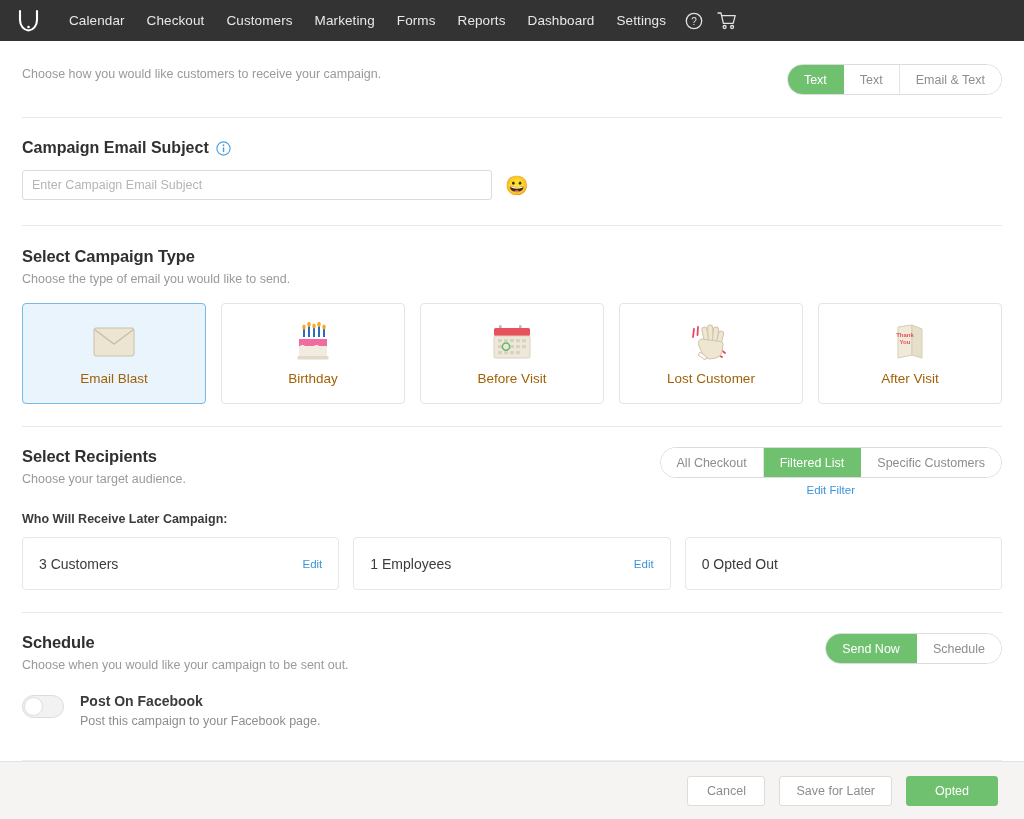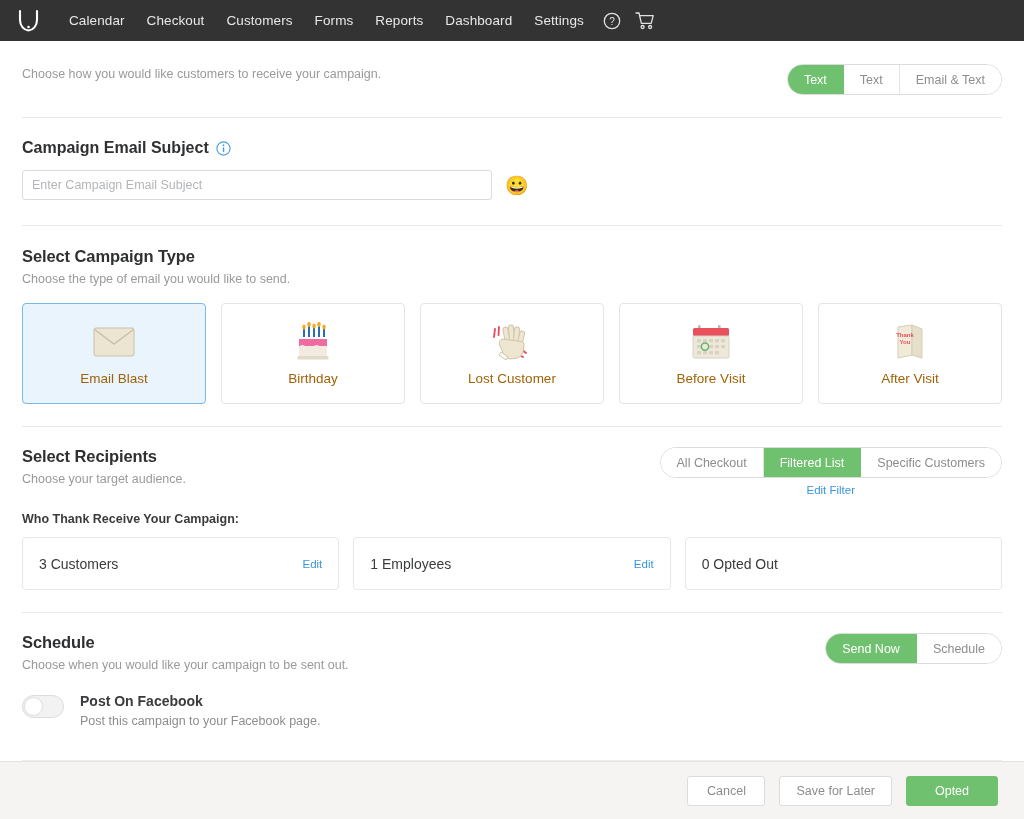--- a/index.html
+++ b/index.html
@@ -242,20 +242,21 @@
   <div class="navbar">
     <div class="logo">
       <svg width="24" height="26" viewBox="0 0 24 26">
         <path d="M3 3 L3 12 C3 18 7 22 11.5 22.5 C16 22 20 18 20 12 L20 3" fill="none" stroke="#ffffff" stroke-width="2.1" stroke-linecap="round"></path>
         <circle cx="11.5" cy="19" r="1.3" fill="#ffffff"></circle>
       </svg>
     </div>
     <div class="nav-link">Calendar</div>
     <div class="nav-link">Checkout</div>
     <div class="nav-link">Customers</div>
+    <div class="nav-link">Marketing</div>
     <div class="nav-link">Forms</div>
     <div class="nav-link">Reports</div>
     <div class="nav-link">Dashboard</div>
     <div class="nav-link">Settings</div>
     <div class="nav-icon">
       <svg width="18" height="18" viewBox="0 0 18 18">
         <circle cx="9" cy="9" r="7.7" fill="none" stroke="#e2e2e2" stroke-width="1.3"></circle>
         <text x="9" y="12.9" text-anchor="middle" font-family="Liberation Sans, sans-serif" font-size="10" fill="#e2e2e2">?</text>
       </svg>
     </div>
@@ -334,42 +335,20 @@
                 <ellipse cx="27" cy="2.5" rx="1.7" ry="2.6"></ellipse>
                 <ellipse cx="32" cy="5" rx="1.7" ry="2.6"></ellipse>
               </g>
               <path d="M7 17 h28 v8 q-3.5 4 -7 0 q-3.5 -4 -7 0 q-3.5 4 -7 0 q-3.5 -4 -7 0 z" fill="#ef6ba0"></path>
               <rect x="7" y="17" width="28" height="6" fill="#ef6ba0"></rect>
               <path d="M7 24 h28 v12 h-28 z" fill="#f2ece0"></path>
               <rect x="5.5" y="34" width="31" height="3.5" rx="1" fill="#e2dac9"></rect>
             </svg>
           </span>
           <span class="card-label">Birthday</span>
-        </div>
-
-        <div class="card">
-          <span class="card-icon">
-            <svg width="44" height="40" viewBox="0 0 44 40">
-              <g stroke="#e8475c" stroke-width="1.8" stroke-linecap="round">
-                <line x1="5" y1="7" x2="4" y2="15"></line>
-                <line x1="9" y1="5" x2="8.5" y2="13"></line>
-                <line x1="31" y1="27" x2="36" y2="31"></line>
-                <line x1="28" y1="32" x2="33" y2="35"></line>
-              </g>
-              <g fill="#eee6d0" stroke="#cfc5a9" stroke-width="1">
-                <rect x="14" y="5" width="5" height="17" rx="2.5" transform="rotate(-12 16.5 13)"></rect>
-                <rect x="19" y="3" width="5" height="19" rx="2.5" transform="rotate(-4 21.5 12)"></rect>
-                <rect x="24" y="5" width="5" height="18" rx="2.5" transform="rotate(5 26.5 13)"></rect>
-                <rect x="28.5" y="9" width="5" height="15" rx="2.5" transform="rotate(14 31 16)"></rect>
-              </g>
-              <path d="M12 17 q-4 2 -2 7 l4 9 q2 4 7 4 l6 -1 q5 -1 6 -6 l1 -7 q.5 -3 -2.5 -3.5 l-19.5 -2.5 z" fill="#eee6d0" stroke="#cfc5a9" stroke-width="1"></path>
-              <path d="M11 30 l7 5 l-2 3 l-7 -5 z" fill="#fbfaf6" stroke="#cfc5a9" stroke-width="1"></path>
-            </svg>
-          </span>
-          <span class="card-label">Lost Customer</span>
         </div>
 
         <div class="card">
           <span class="card-icon">
             <svg width="42" height="38" viewBox="0 0 42 38">
               <rect x="8" y="2" width="2.6" height="7" rx="1.3" fill="#b9b9b9"></rect>
               <rect x="28" y="2" width="2.6" height="7" rx="1.3" fill="#b9b9b9"></rect>
               <rect x="3" y="5" width="36" height="8" rx="1.5" fill="#e8505b"></rect>
               <rect x="3" y="13" width="36" height="22" rx="1.5" fill="#eee8db" stroke="#d9d2c0" stroke-width="1"></rect>
               <g fill="#d9d2c0">
@@ -388,20 +367,42 @@
                 <rect x="25" y="28" width="4" height="3.3" rx=".6"></rect>
               </g>
               <circle cx="15" cy="23.6" r="3.6" fill="none" stroke="#5fb96a" stroke-width="1.5"></circle>
             </svg>
           </span>
           <span class="card-label">Before Visit</span>
         </div>
 
         <div class="card">
           <span class="card-icon">
+            <svg width="44" height="40" viewBox="0 0 44 40">
+              <g stroke="#e8475c" stroke-width="1.8" stroke-linecap="round">
+                <line x1="5" y1="7" x2="4" y2="15"></line>
+                <line x1="9" y1="5" x2="8.5" y2="13"></line>
+                <line x1="31" y1="27" x2="36" y2="31"></line>
+                <line x1="28" y1="32" x2="33" y2="35"></line>
+              </g>
+              <g fill="#eee6d0" stroke="#cfc5a9" stroke-width="1">
+                <rect x="14" y="5" width="5" height="17" rx="2.5" transform="rotate(-12 16.5 13)"></rect>
+                <rect x="19" y="3" width="5" height="19" rx="2.5" transform="rotate(-4 21.5 12)"></rect>
+                <rect x="24" y="5" width="5" height="18" rx="2.5" transform="rotate(5 26.5 13)"></rect>
+                <rect x="28.5" y="9" width="5" height="15" rx="2.5" transform="rotate(14 31 16)"></rect>
+              </g>
+              <path d="M12 17 q-4 2 -2 7 l4 9 q2 4 7 4 l6 -1 q5 -1 6 -6 l1 -7 q.5 -3 -2.5 -3.5 l-19.5 -2.5 z" fill="#eee6d0" stroke="#cfc5a9" stroke-width="1"></path>
+              <path d="M11 30 l7 5 l-2 3 l-7 -5 z" fill="#fbfaf6" stroke="#cfc5a9" stroke-width="1"></path>
+            </svg>
+          </span>
+          <span class="card-label">Lost Customer</span>
+        </div>
+
+        <div class="card">
+          <span class="card-icon">
             <svg width="40" height="40" viewBox="0 0 40 40">
               <path d="M8 5 L22 3 L22 33 L8 36 Z" fill="#f0ead9" stroke="#d6cdb5" stroke-width="1"></path>
               <path d="M22 3 L32 7 L32 36 L22 33 Z" fill="#e6dfc9" stroke="#d6cdb5" stroke-width="1"></path>
               <text x="15" y="15" text-anchor="middle" font-family="Liberation Sans, sans-serif" font-size="6" font-weight="bold" fill="#e8505b">Thank</text>
               <text x="15" y="22" text-anchor="middle" font-family="Liberation Sans, sans-serif" font-size="6" font-weight="bold" fill="#e8505b">You</text>
             </svg>
           </span>
           <span class="card-label">After Visit</span>
         </div>
 
@@ -418,21 +419,21 @@
         </div>
         <div class="recip-right">
           <div class="seg">
             <div class="seg-btn">All Checkout</div>
             <div class="seg-btn active">Filtered List</div>
             <div class="seg-btn">Specific Customers</div>
           </div>
           <div class="edit-filter">Edit Filter</div>
         </div>
       </div>
-      <div class="who-label">Who Thank Receive Your Campaign:</div>
+      <div class="who-label">Who Will Receive Later Campaign:</div>
       <div class="recip-boxes">
         <div class="recip-box">
           <span class="recip-count">3 Customers</span>
           <span class="recip-edit">Edit</span>
         </div>
         <div class="recip-box">
           <span class="recip-count">1 Employees</span>
           <span class="recip-edit">Edit</span>
         </div>
         <div class="recip-box">

